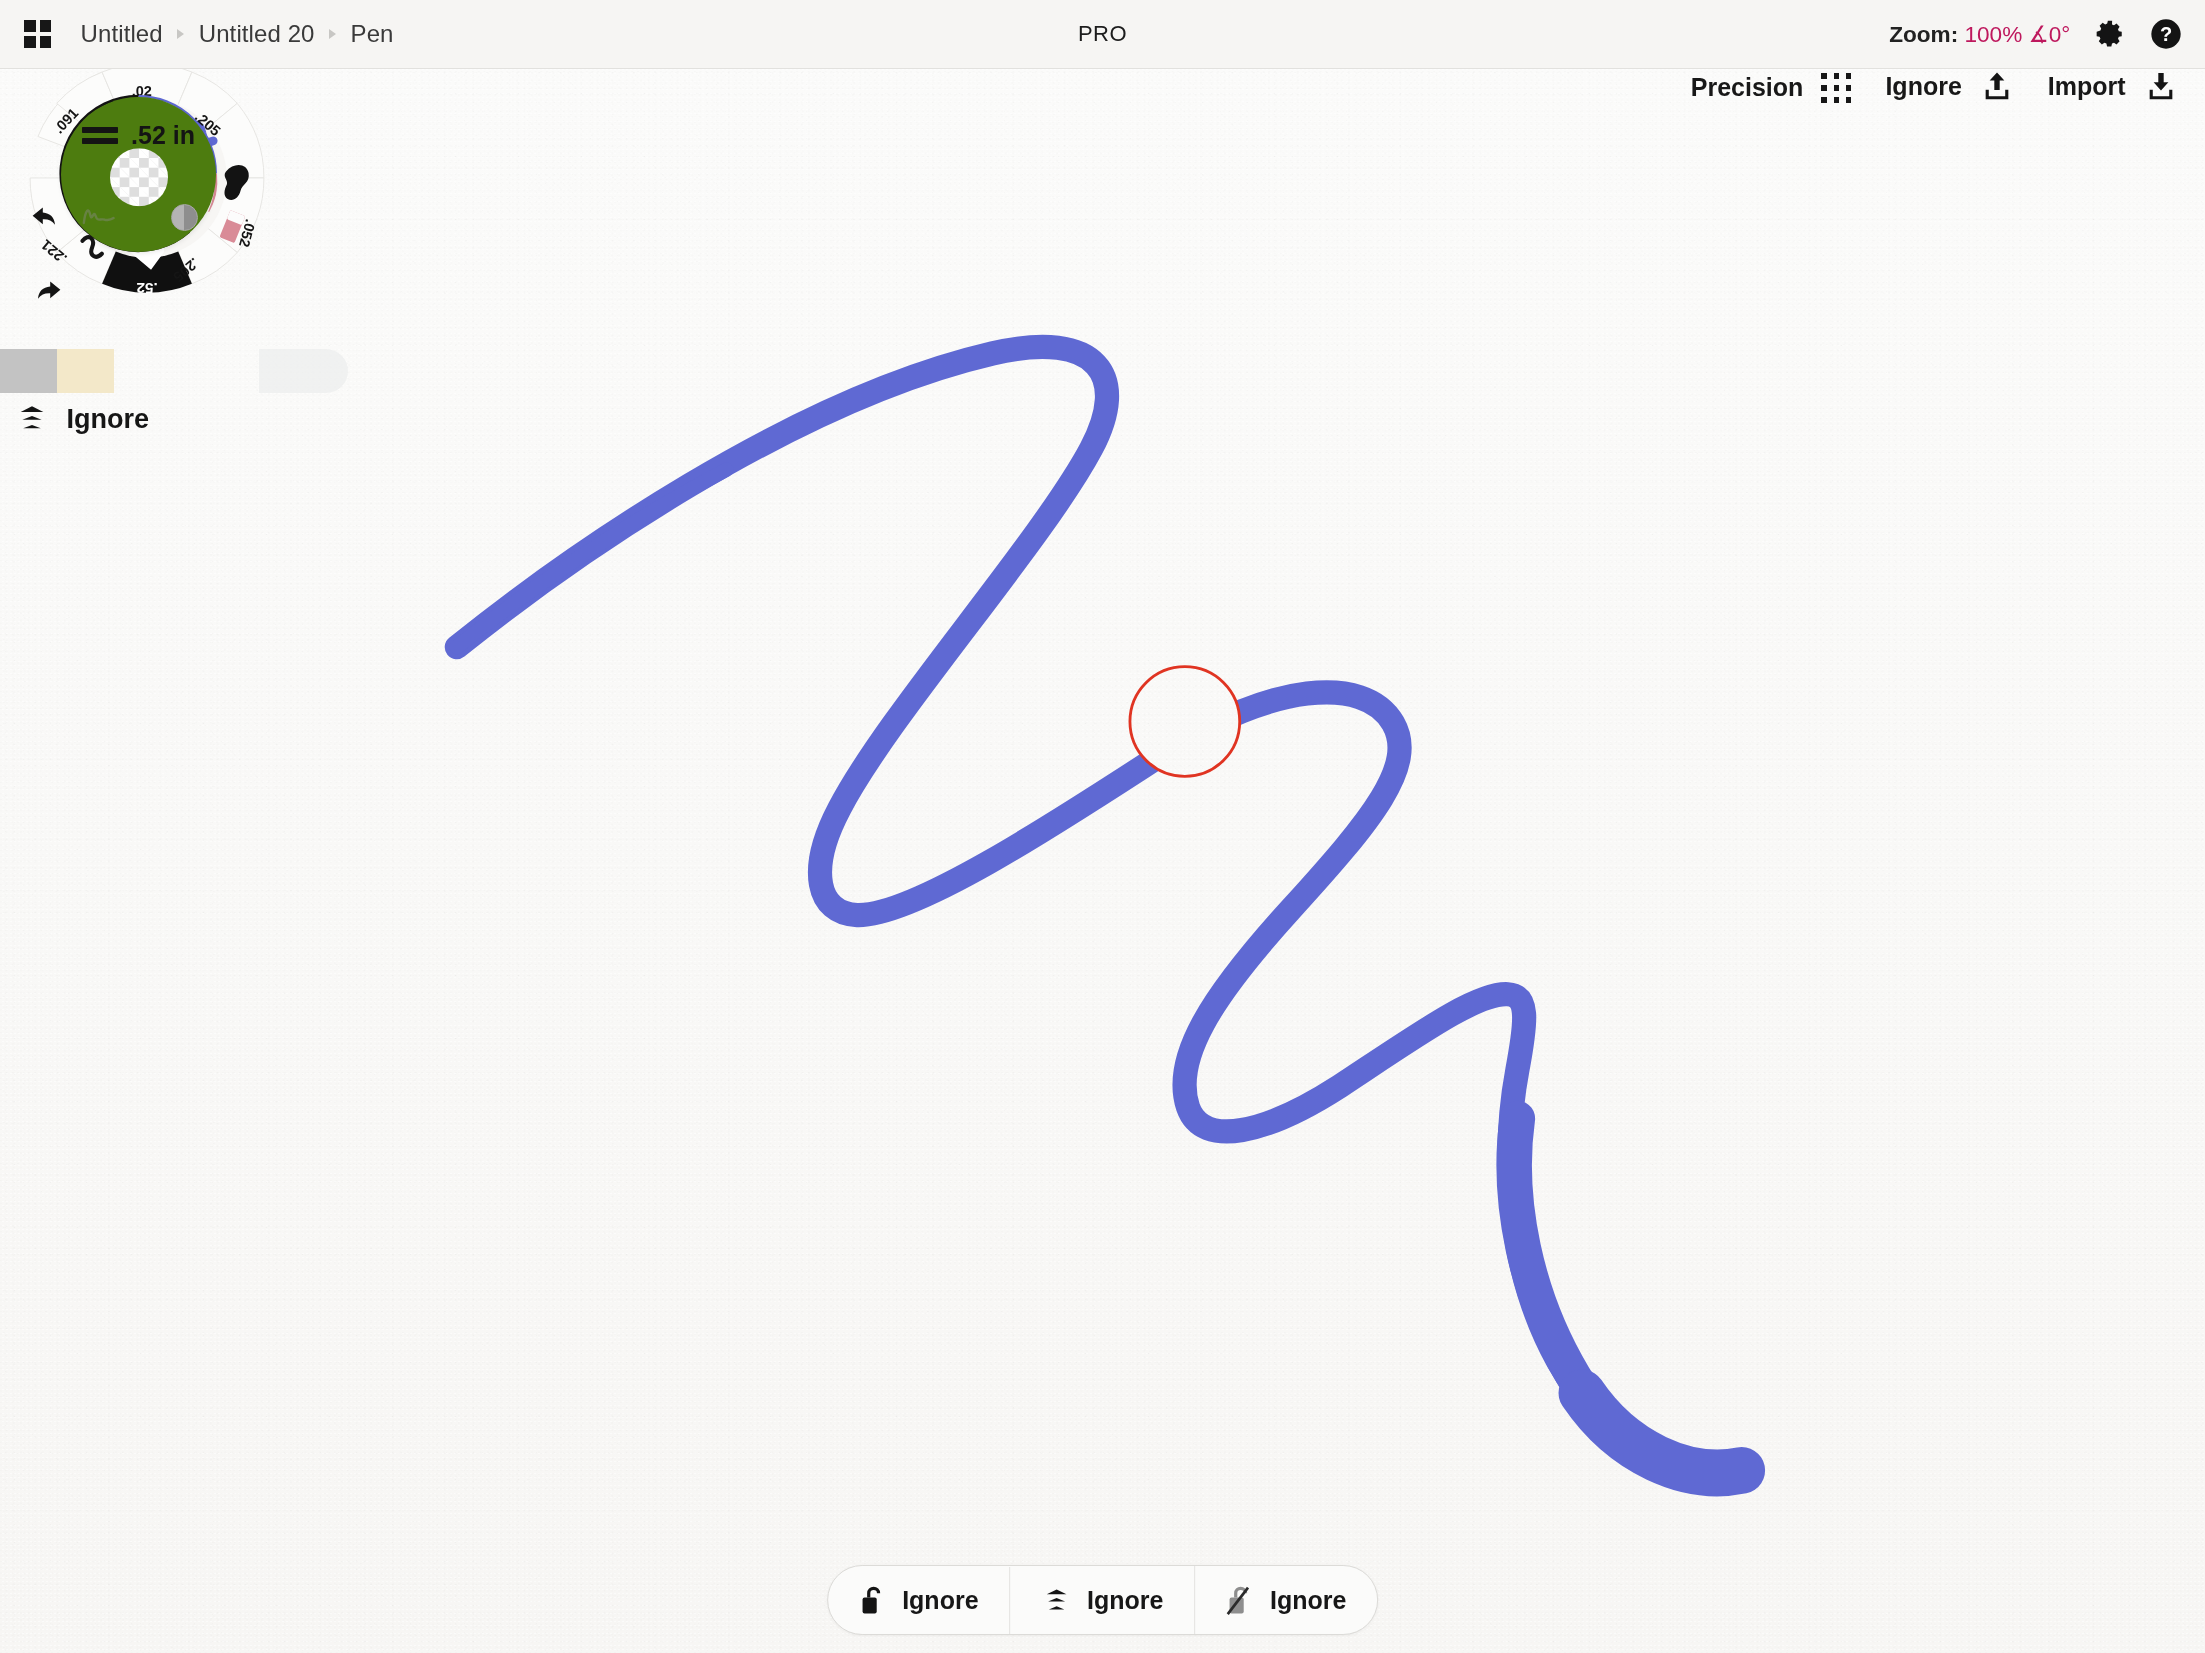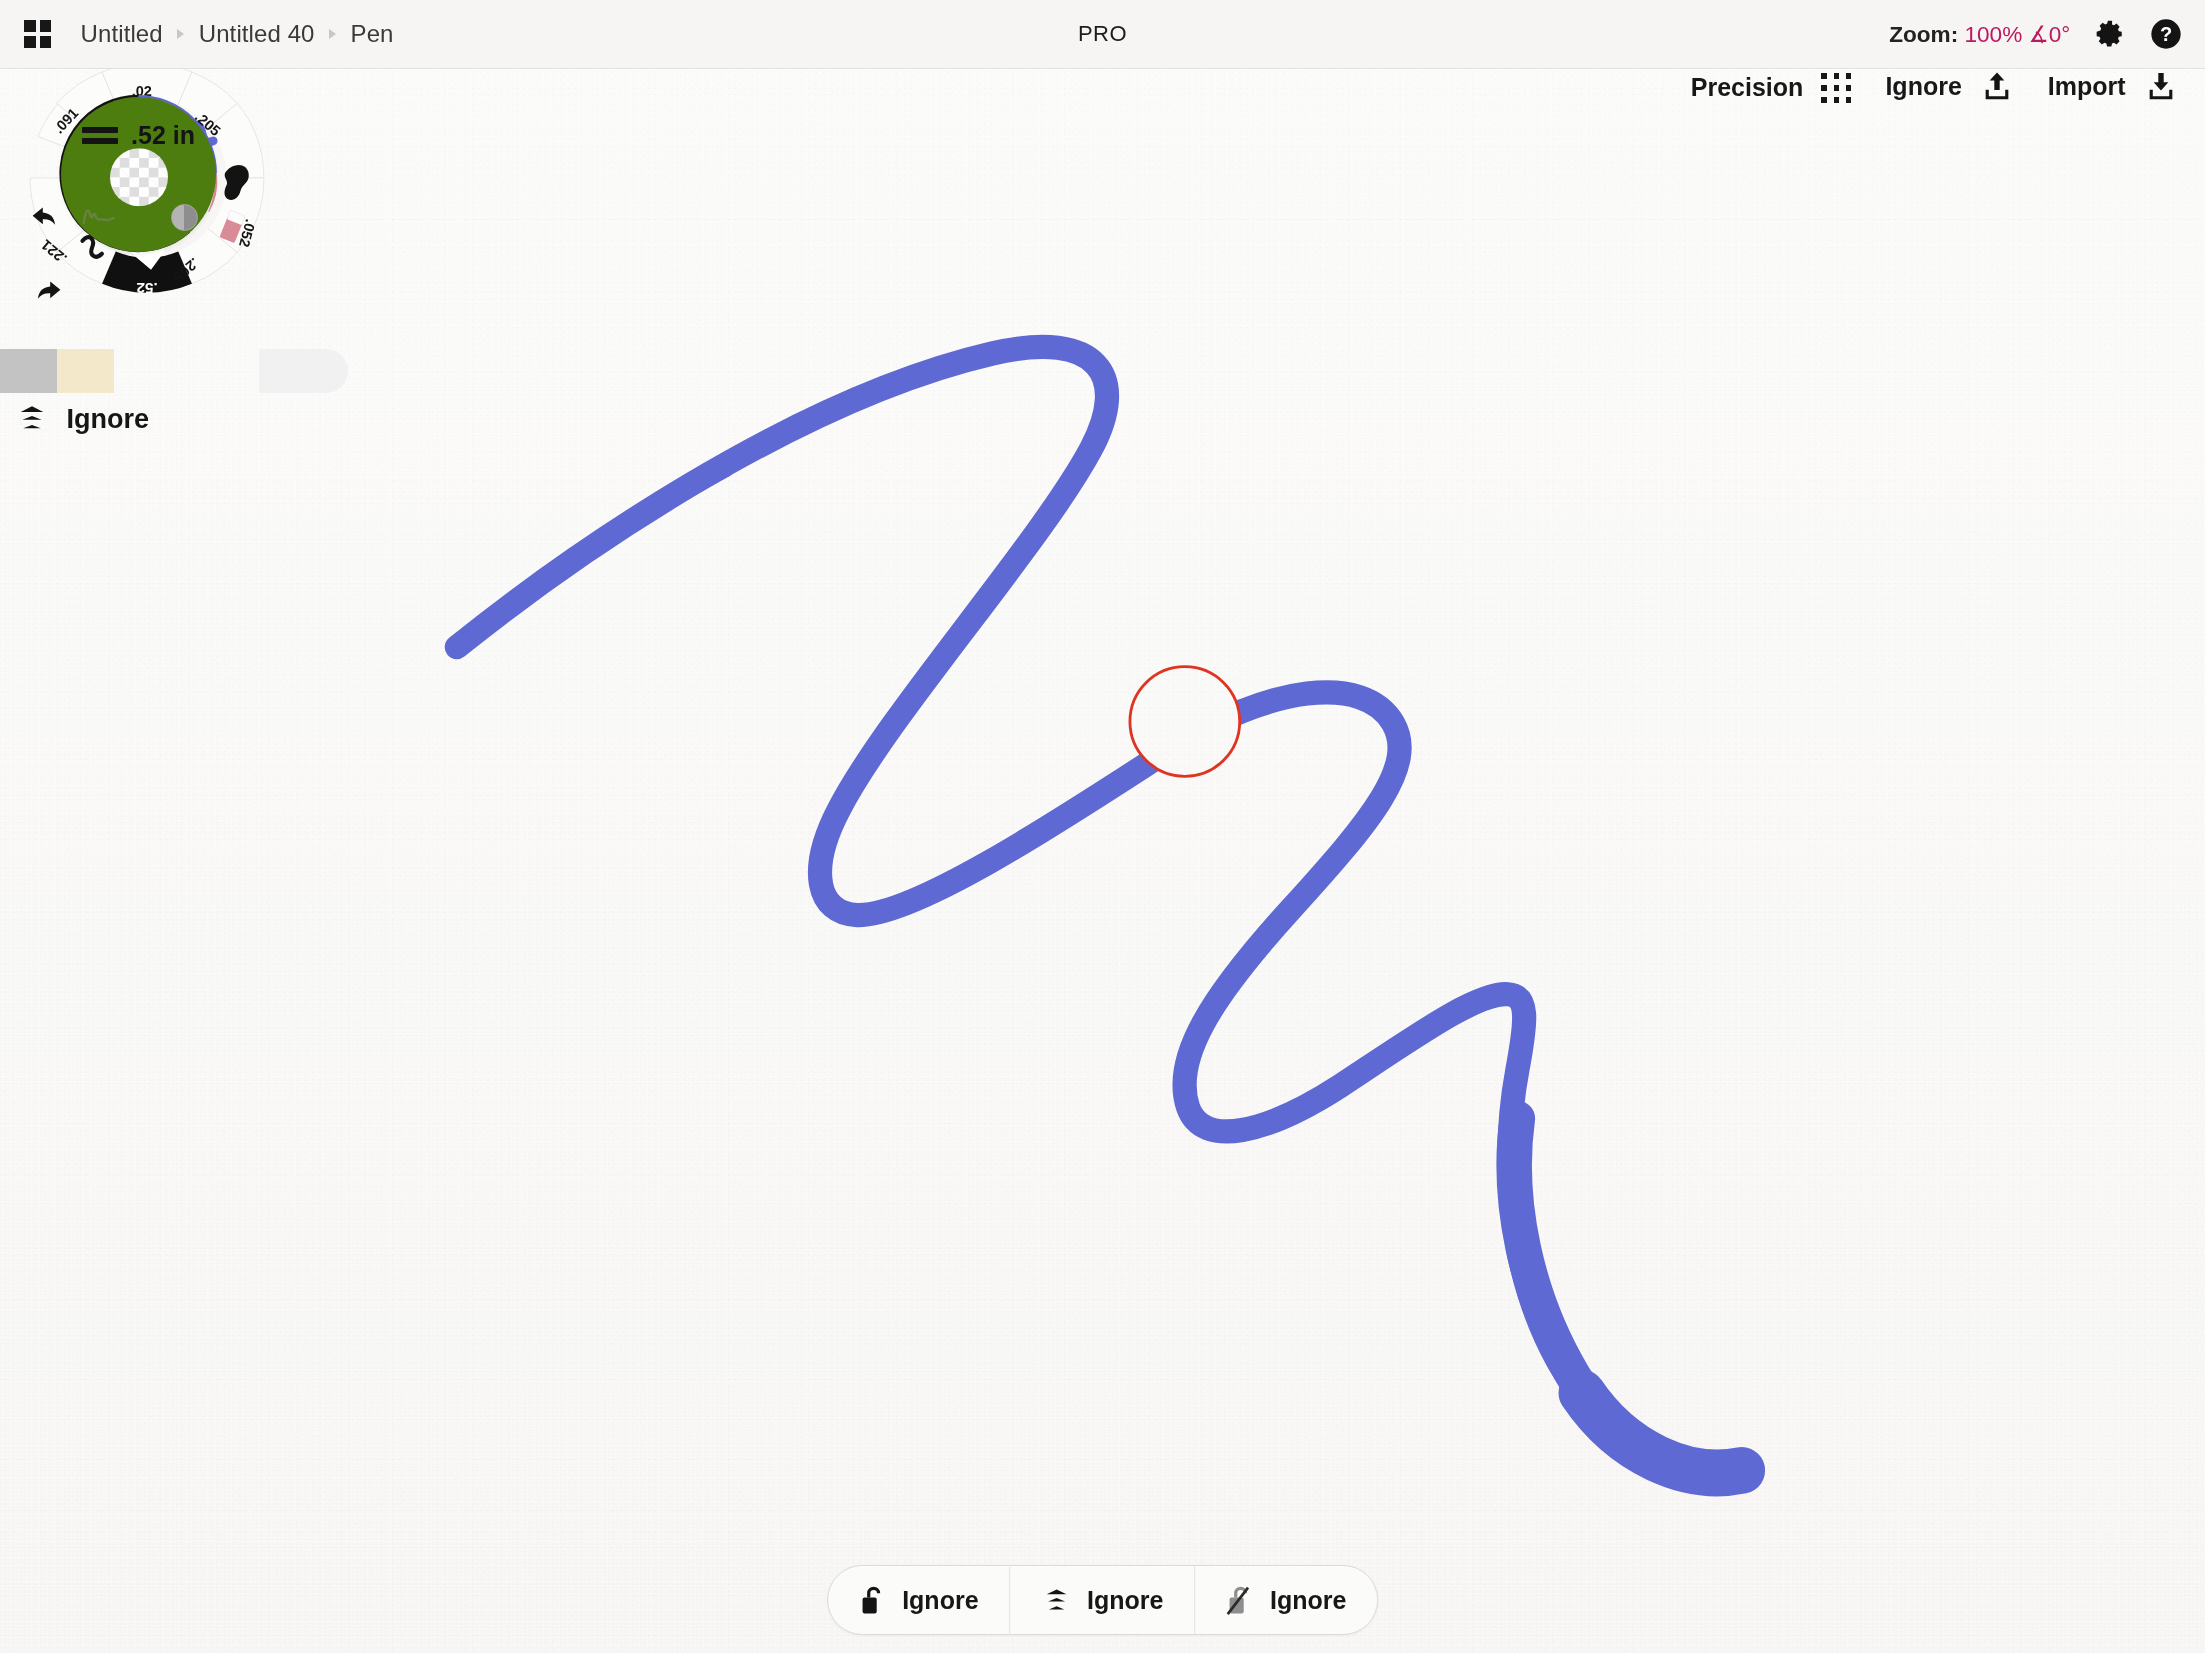--- a/index.html
+++ b/index.html
@@ -196,21 +196,21 @@
   <div id="grid-launcher">
     <i></i>
     <i></i>
     <i></i>
     <i></i>
   </div>
 
   <div class="breadcrumb">
     <div class="crumb">Untitled</div>
     <div class="crumb-sep"></div>
-    <div class="crumb">Untitled 40</div>
+    <div class="crumb">Untitled 20</div>
     <div class="crumb-sep"></div>
     <div class="crumb">Pen</div>
   </div>
 
   <div id="pro-badge">PRO</div>
 
   <div id="topbar-right">
     <div id="zoom-readout">
       <b>Zoom:</b>
       <span class="v">100%</span>

